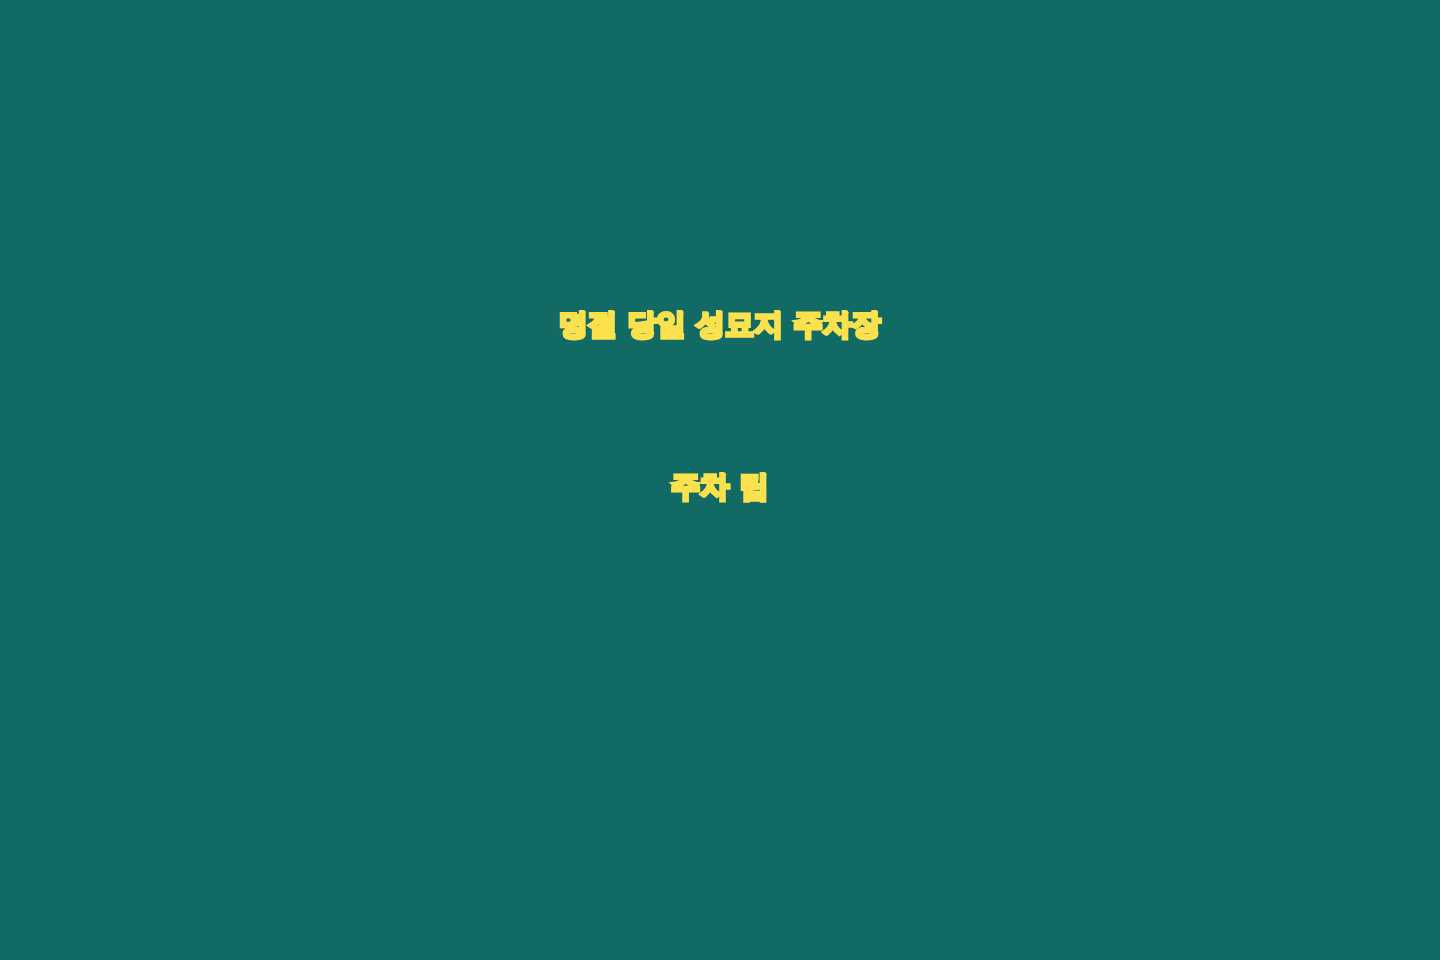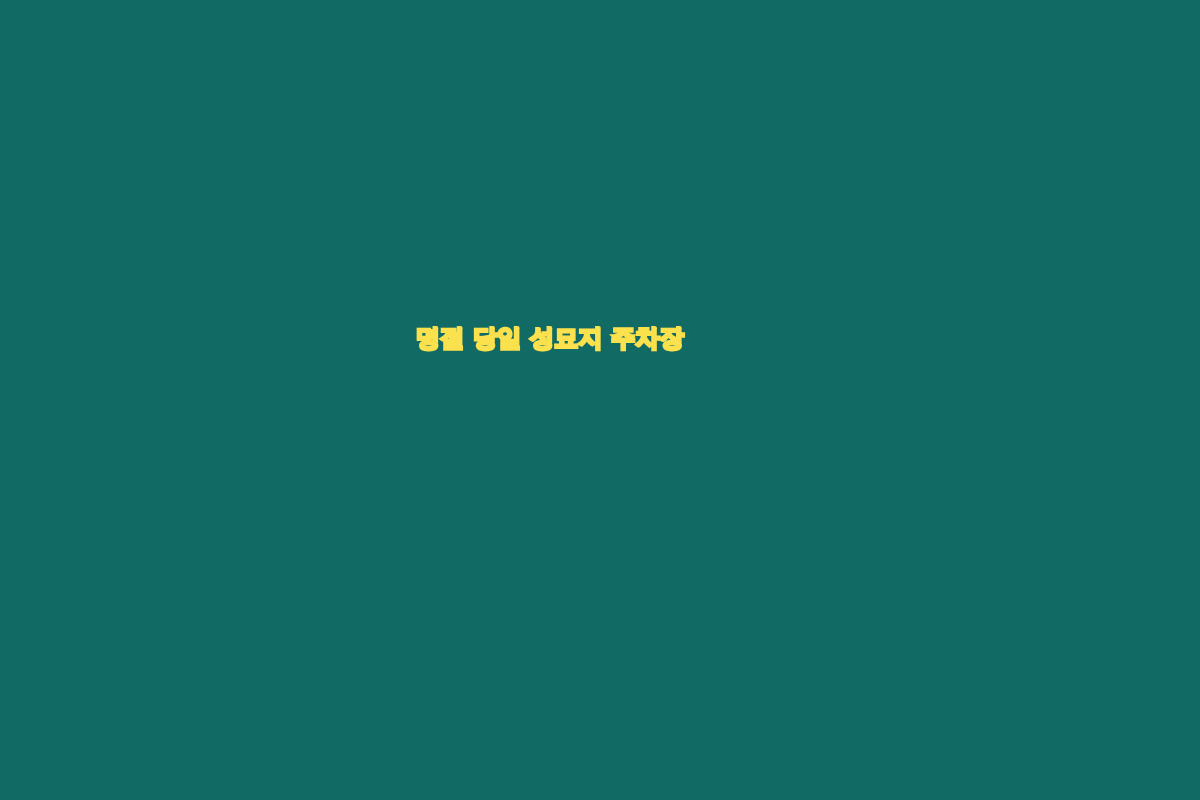--- a/index.html
+++ b/index.html
@@ -18,21 +18,21 @@
   }
 
   
   .thumbnail-card {
     position: relative;
     width: 1200px;
     height: 644px;
     background: #116a63;
     display: flex;
     align-items: center;
-    justify-content: flex-start;
+    justify-content: center;
   }
 
   
   .headline {
     width: 1100px;
     text-align: center;
     color: #fbe14d;
     
     transform: translateY(16px);
   }
@@ -59,15 +59,16 @@
 </head>
 <body style="background: rgb(17, 106, 99);">
 
 <div class="thumbnail-card" style="background: rgb(17, 106, 99);">
 
   <div class="headline">
 
     <span class="headline-line headline-line-1" style="color: rgb(251, 225, 77); -webkit-text-stroke: 3px rgb(251, 225, 77); font-size: 24px;">명절 당일 성묘지 주차장</span>
 
 
+    <span class="headline-line headline-line-3" style="color: rgb(251, 225, 77); -webkit-text-stroke: 3px rgb(251, 225, 77); font-size: 24px;">주차 팁</span>
 
   </div>
 </div>
 
 </body></html>

